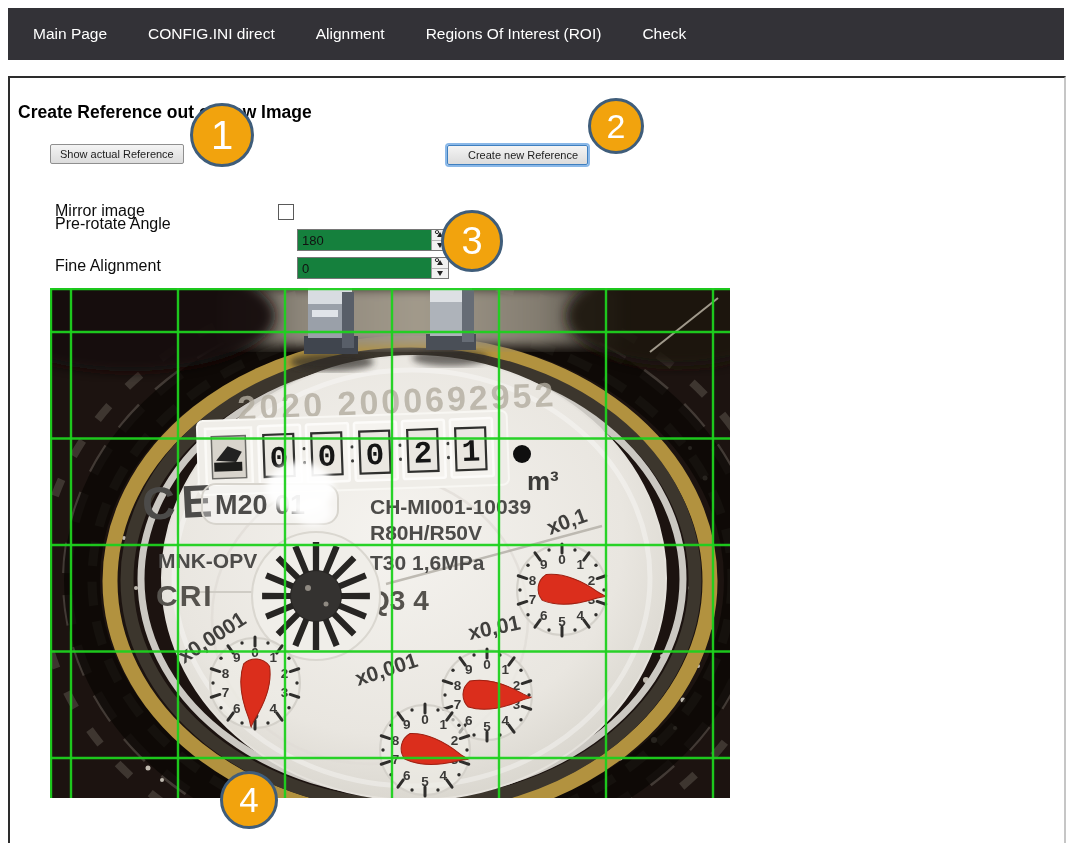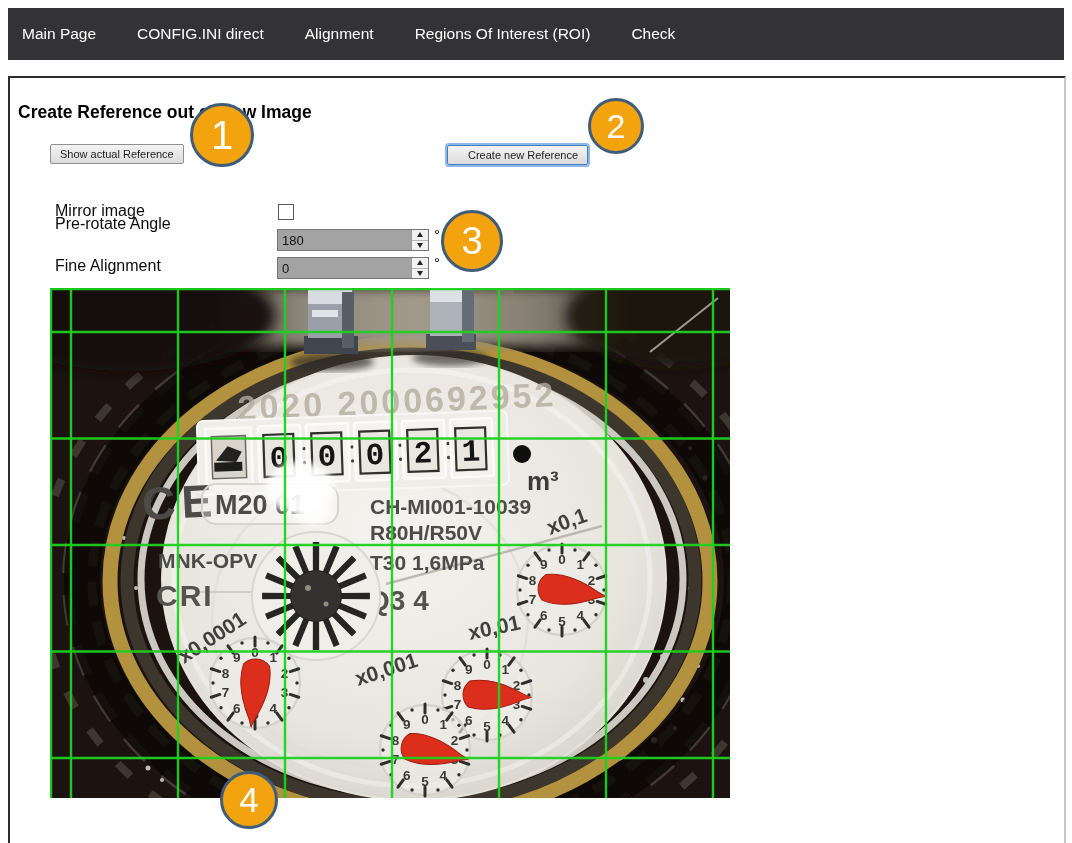--- a/index.html
+++ b/index.html
@@ -3,21 +3,21 @@
 <meta charset="utf-8">
 <style>
   html,body{margin:0;padding:0;}
   body{
     width:1072px;height:843px;position:relative;overflow:hidden;
     background:#ffffff;font-family:"Liberation Sans",sans-serif;
   }
   
   .navbar{
     position:absolute;left:8px;top:8px;width:1056px;height:52px;
-    background:#333237;display:flex;align-items:center;padding-left:14px;box-sizing:border-box;
+    background:#333237;display:flex;align-items:center;padding-left:25px;box-sizing:border-box;
   }
   .navbar a{
     color:#ffffff;text-decoration:none;font-size:15.5px;margin-right:41px;white-space:nowrap;cursor:pointer;
   }
   
   .content-box{
     position:absolute;left:8px;top:76px;width:1058px;height:772px;box-sizing:border-box;
     border-top:2px solid #2d2d2d;border-left:2px solid #2d2d2d;border-right:2px solid #c6c6c6;
     background:#ffffff;
   }
@@ -36,21 +36,21 @@
   .form-label{position:absolute;font-size:16px;color:#0c0c0c;}
   .lab-mirror{left:45px;top:124px;}
   .lab-prerot{left:45px;top:137px;}
   .lab-fine{left:45px;top:179px;}
   .cb{
     position:absolute;left:268px;top:126px;width:16px;height:16px;appearance:none;-webkit-appearance:none;
     border:1px solid #5a5a5a;background:#fff;margin:0;cursor:pointer;
   }
   .numwrap{
     position:absolute;width:152px;height:22px;border:1px solid #767676;box-sizing:border-box;
-    display:flex;background:#a3a3a3;
+    display:flex;background:#15803d;margin-left:20px;
   }
   .numwrap input{
     flex:1;min-width:0;border:none;outline:none;font-family:"Liberation Sans",sans-serif;
     font-size:13px;padding:0 0 0 4px;color:#111;background:transparent;
   }
   .nw-prerot{left:267px;top:151px;}
   .nw-fine{left:267px;top:179px;}
   .spin{width:16px;border-left:1px solid #9b9b9b;display:flex;flex-direction:column;background:#f1f1f1;}
   .spin-btn{flex:1;display:flex;align-items:center;justify-content:center;cursor:pointer;}
   .spin-btn.up{border-bottom:1px solid #b5b5b5;}

